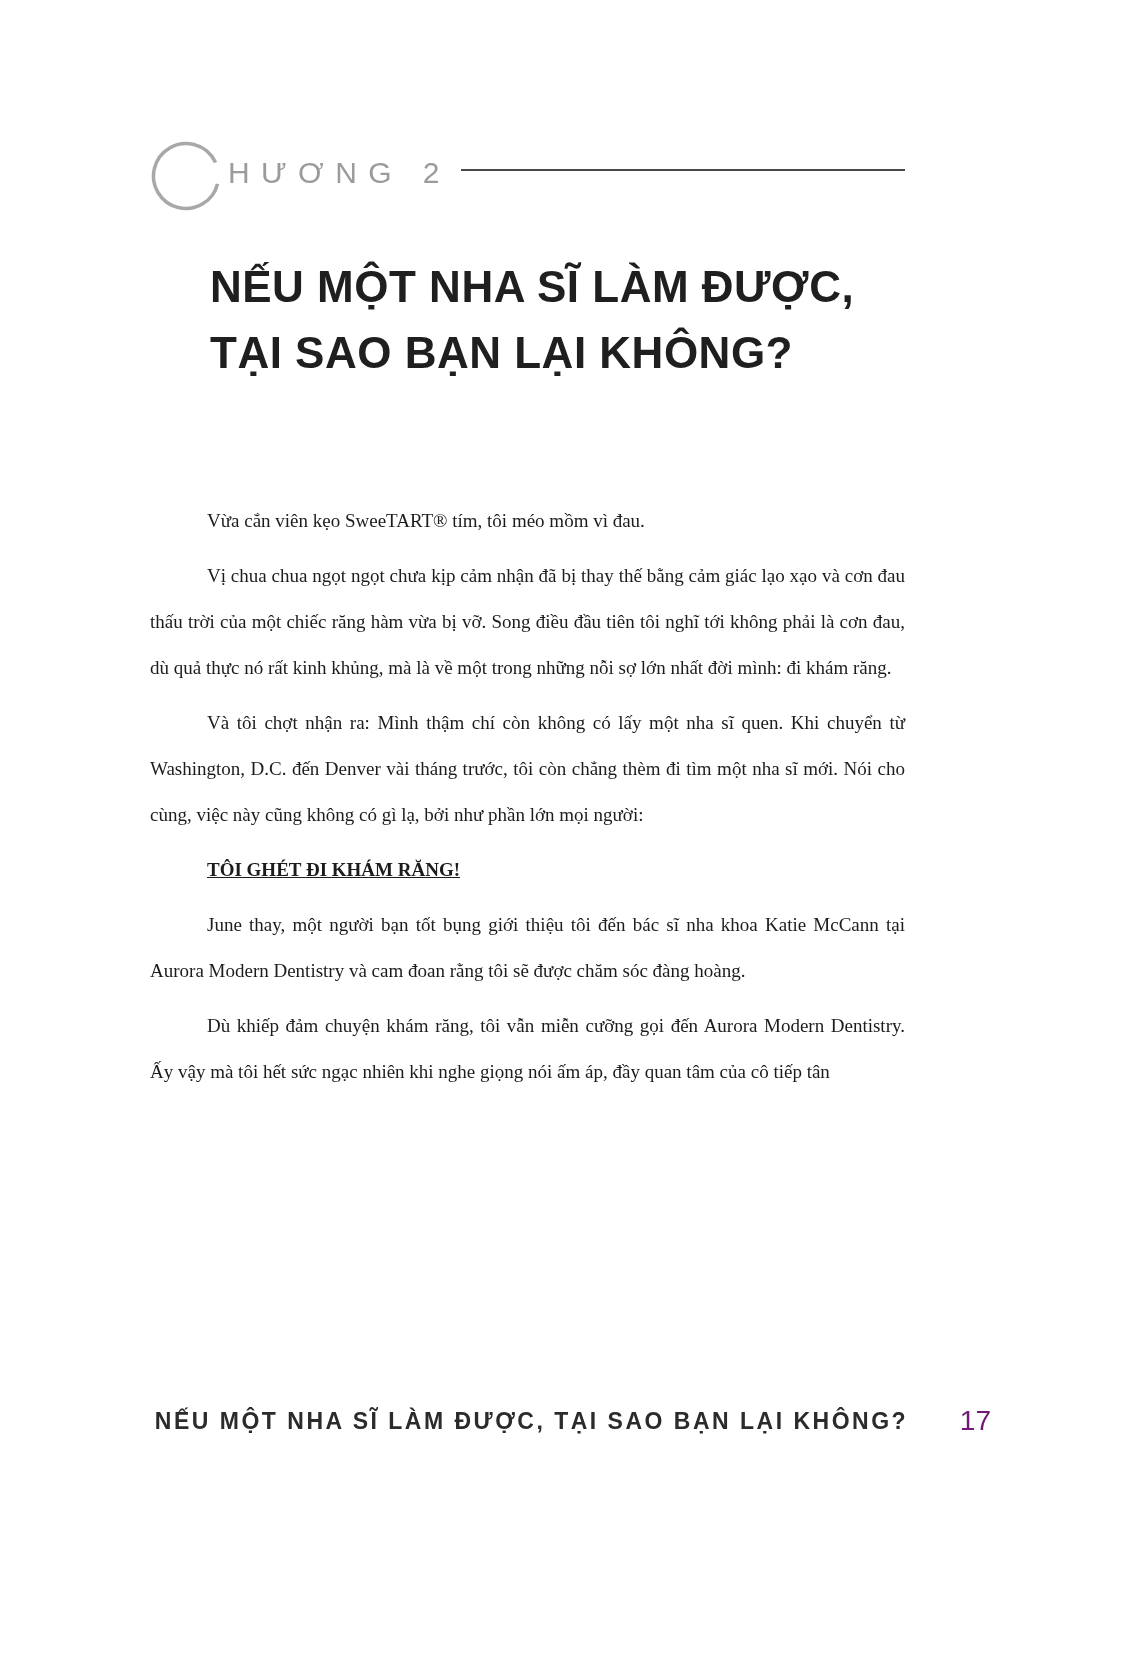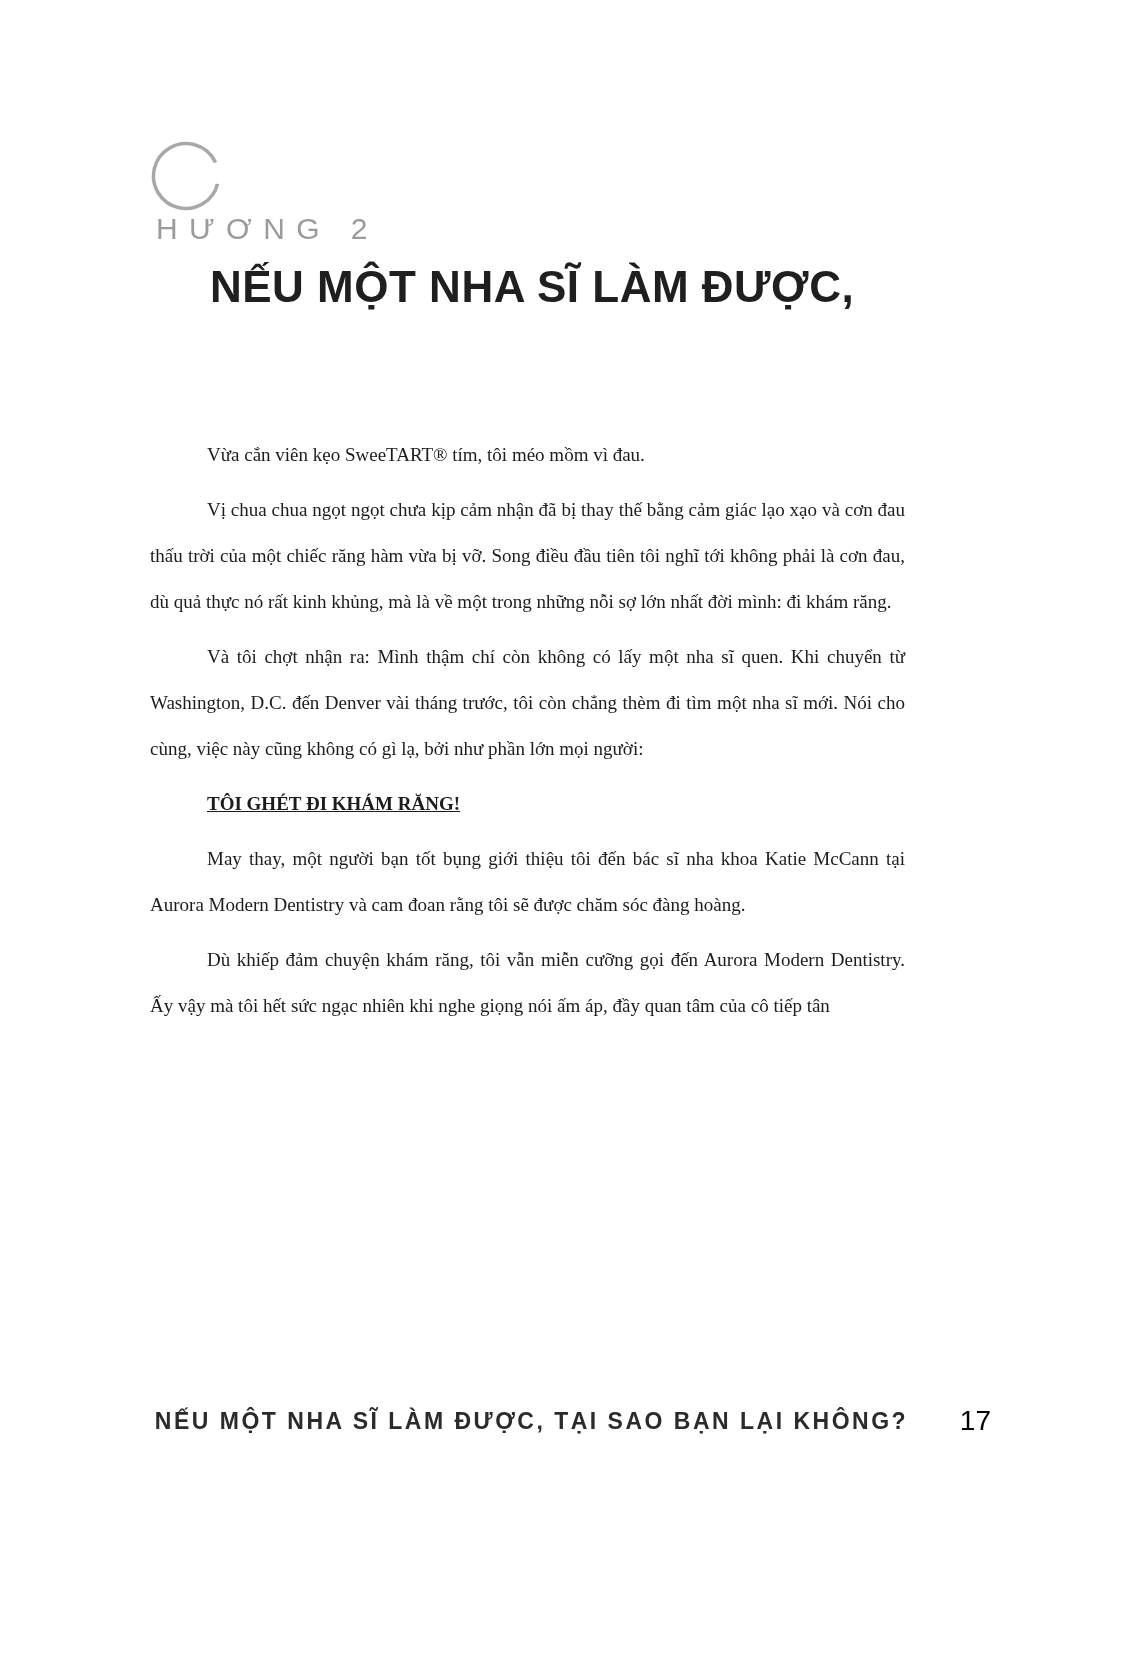--- a/index.html
+++ b/index.html
@@ -16,24 +16,23 @@
   }
   .content {
     position: absolute;
     left: 150px;
     right: 220px;
     top: 0;
   }
   
   .chapter-header {
     display: flex;
-    align-items: flex-start;
+    align-items: center;
     margin-top: 140px;
     height: 72px;
-    flex-direction: column;
   }
   .chapter-circle {
     flex: 0 0 auto;
     width: 72px;
     height: 72px;
   }
   .chapter-label {
     font-family: "Liberation Sans", sans-serif;
     font-size: 30px;
     letter-spacing: 0.38em;
@@ -90,48 +89,49 @@
     color: #2b2b2b;
     font-weight: bold;
     white-space: nowrap;
   }
   .footer-page-number {
     position: absolute;
     right: -78px;
     top: -3px;
     font-family: "Liberation Sans", sans-serif;
     font-size: 28px;
-    color: #000000;
+    color: #701a75;
     letter-spacing: 0;
   }
 </style>
 </head>
 <body>
 
 <div class="page">
   <div class="content">
 
     <div class="chapter-header">
       <svg class="chapter-circle" viewBox="0 0 72 72" aria-hidden="true">
         <circle cx="36" cy="36" r="32.5" fill="none" stroke="#a8a8a8" stroke-width="3.5" stroke-dasharray="182 22" transform="rotate(14 36 36)" stroke-linecap="butt"></circle>
       </svg>
       <span class="chapter-label">HƯƠNG 2</span>
       <span class="chapter-rule"></span>
     </div>
 
     <div class="chapter-title">
       <div>NẾU MỘT NHA SĨ LÀM ĐƯỢC,</div>
+      <div>TẠI SAO BẠN LẠI KHÔNG?</div>
     </div>
 
     <div class="body-text">
       <p>Vừa cắn viên kẹo SweeTART® tím, tôi méo mồm vì đau.</p>
       <p>Vị chua chua ngọt ngọt chưa kịp cảm nhận đã bị thay thế bằng cảm giác lạo xạo và cơn đau thấu trời của một chiếc răng hàm vừa bị vỡ. Song điều đầu tiên tôi nghĩ tới không phải là cơn đau, dù quả thực nó rất kinh khủng, mà là về một trong những nỗi sợ lớn nhất đời mình: đi khám răng.</p>
       <p>Và tôi chợt nhận ra: Mình thậm chí còn không có lấy một nha sĩ quen. Khi chuyển từ Washington, D.C. đến Denver vài tháng trước, tôi còn chẳng thèm đi tìm một nha sĩ mới. Nói cho cùng, việc này cũng không có gì lạ, bởi như phần lớn mọi người:</p>
       <p class="bold-line">TÔI GHÉT ĐI KHÁM RĂNG!</p>
-      <p>May thay, một người bạn tốt bụng giới thiệu tôi đến bác sĩ nha khoa Katie McCann tại Aurora Modern Dentistry và cam đoan rằng tôi sẽ được chăm sóc đàng hoàng.</p>
+      <p>June thay, một người bạn tốt bụng giới thiệu tôi đến bác sĩ nha khoa Katie McCann tại Aurora Modern Dentistry và cam đoan rằng tôi sẽ được chăm sóc đàng hoàng.</p>
       <p>Dù khiếp đảm chuyện khám răng, tôi vẫn miễn cưỡng gọi đến Aurora Modern Dentistry. Ấy vậy mà tôi hết sức ngạc nhiên khi nghe giọng nói ấm áp, đầy quan tâm của cô tiếp tân</p>
     </div>
 
   </div>
 
   <div class="footer">
     <span class="footer-title">NẾU MỘT NHA SĨ LÀM ĐƯỢC, TẠI SAO BẠN LẠI KHÔNG?</span>
     <span class="footer-page-number">17</span>
   </div>
 </div>

